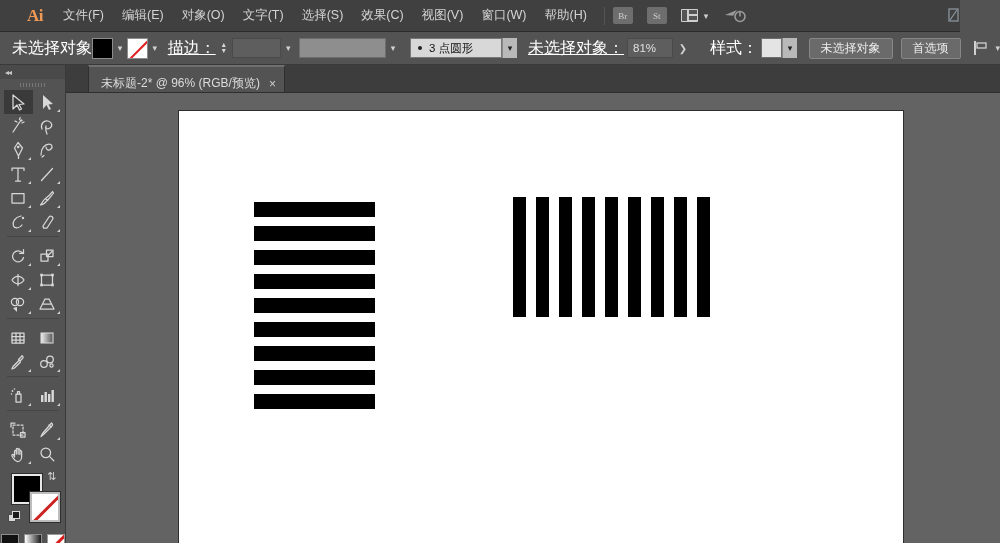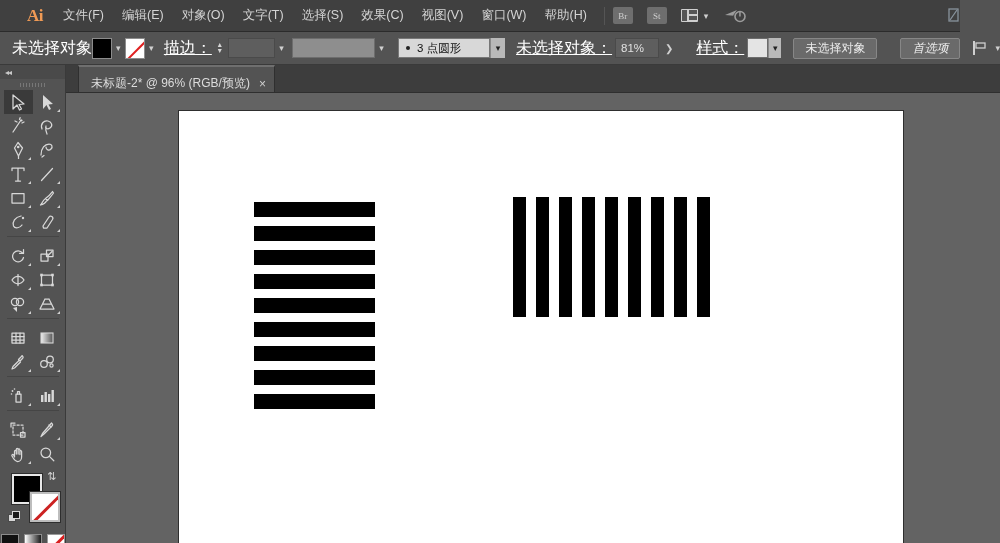--- a/index.html
+++ b/index.html
@@ -131,21 +131,21 @@
   #tabbar {
     position: absolute; left: 66px; top: 65px;
     width: 934px; height: 28px;
     background: #3d3d3d;
     display: flex; align-items: flex-end;
     border-bottom: 1px solid #2f2f2f;
   }
   #doctab {
     height: 27px; background: #535353;
     display: flex; align-items: center;
-    padding: 8px 8px 0 12px; margin-left: 12px;
+    padding: 8px 8px 0 12px; margin-left: 22px;
     border-top: 2px solid #6f6f6f;
     border-right: 1px solid #2f2f2f;
     border-left: 1px solid #2f2f2f;
   }
   #doctab .t { color:#dcdcdc; font-size:12px; white-space:nowrap; }
   #doctab .x { color:#cfcfcf; font-size:12px; margin-left:9px; cursor:default; }
 
   
   #toolpanel {
     position: absolute; left: 0; top: 65px;
@@ -312,26 +312,26 @@
         <span class="brush-dot"></span>
         <span>3 点圆形</span>
       </div>
       <div class="dd-arrow">▾</div>
     </div>
 
     <div class="cb-label ul" style="margin-left:11px;">未选择对象：</div>
     <div class="cb-field dark" style="width:48px;margin-left:3px;">81%</div>
     <div class="opacity-arrow">❯</div>
 
-    <div class="cb-label" style="margin-left:23px;text-decoration:underline;">样式：</div>
+    <div class="cb-label" style="margin-left:23px;">样式：</div>
     <div class="cb-field" style="width:22px;margin-left:3px;background:#e4e4e4;"></div>
     <div class="dd-arrow">▾</div>
 
     <div class="cb-btn" style="margin-left:12px;">未选择对象</div>
-    <div class="cb-btn" style="margin-left:23px;font-style:italic;">首选项</div>
+    <div class="cb-btn" style="margin-left:8px;">首选项</div>
 
     <div style="display:flex;align-items:center;margin-left:12px;">
       <span class="align-ico">
         <svg width="17" height="16" viewBox="0 0 17 16">
           <rect x="1" y="1" width="2" height="14" fill="#d0d0d0"></rect>
           <rect x="4" y="3" width="9" height="5" fill="none" stroke="#d0d0d0" stroke-width="1.3"></rect>
         </svg>
       </span>
       <span class="chev">▾</span>
     </div>

